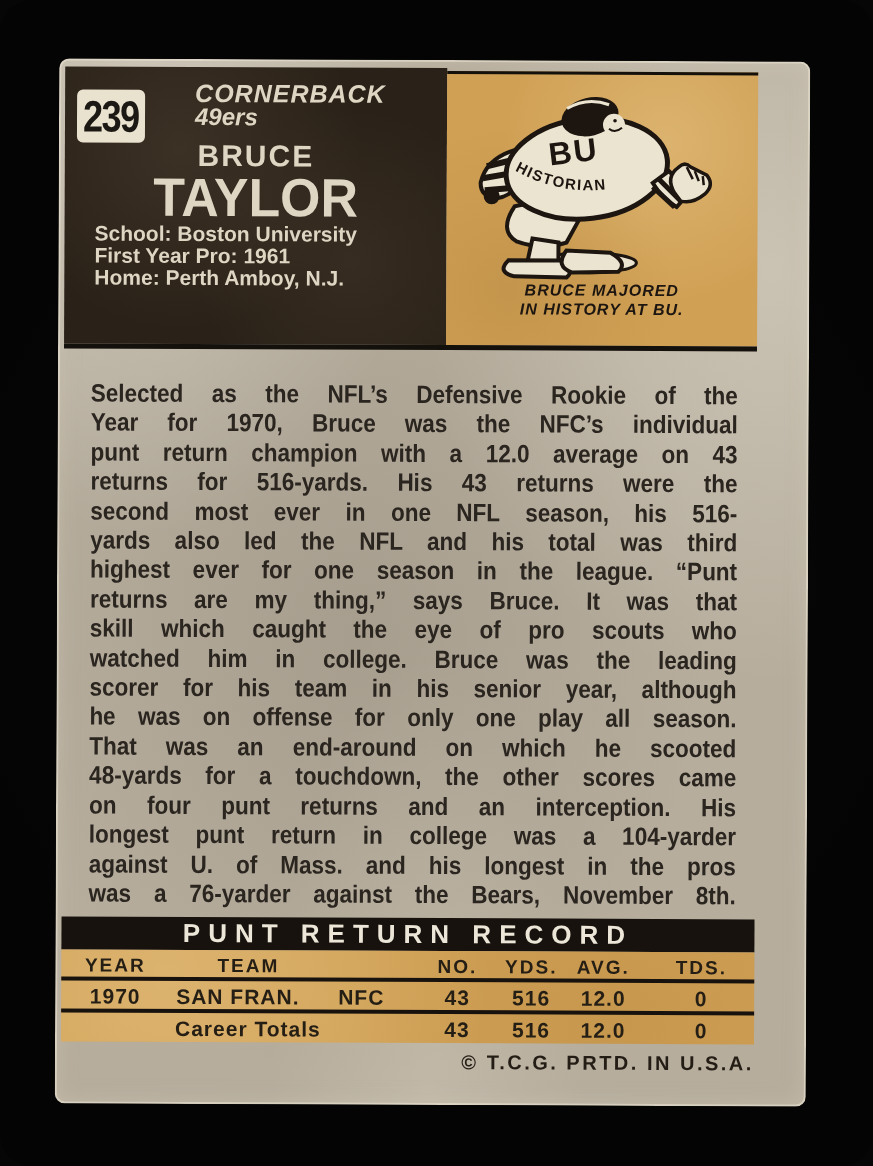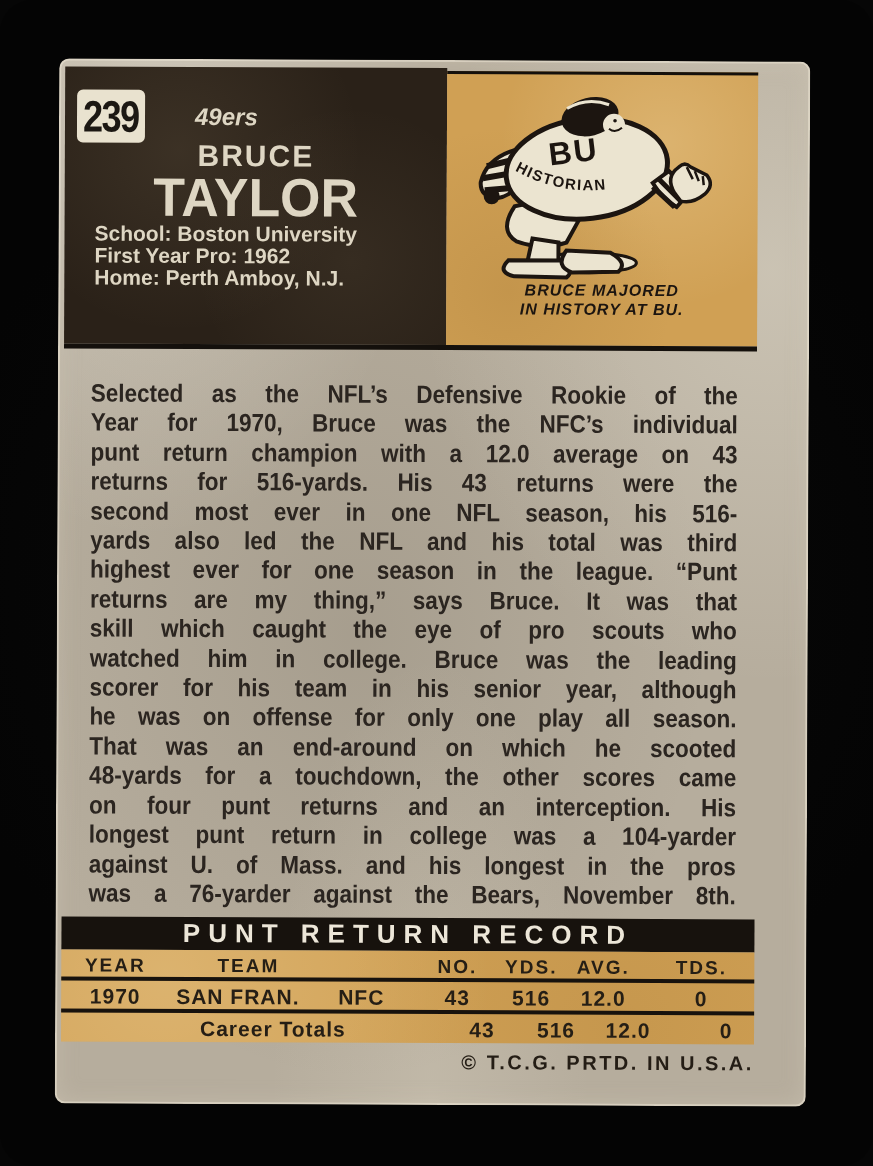--- a/index.html
+++ b/index.html
@@ -59,42 +59,43 @@
   .gold-area{position:relative;height:92px;font-weight:bold;color:#251e15;
     background:
       radial-gradient(circle at 15% 30%, rgba(255,235,190,.25), transparent 55%),
       radial-gradient(circle at 80% 80%, rgba(140,100,40,.15), transparent 50%),
       #d0a054;}
   .hline1{position:absolute;left:0;top:27px;width:100%;height:4px;background:#17120d;}
   .hline2{position:absolute;left:0;top:59px;width:100%;height:4px;background:#17120d;}
   .cell{position:absolute;width:120px;text-align:center;white-space:nowrap;}
   .hdr{top:5px;font-size:19px;letter-spacing:2px;}
   .r1{top:35px;font-size:21px;letter-spacing:1px;}
-  .r2{top:67px;font-size:21px;letter-spacing:1px;margin-left:25px;}
+  .r2{top:67px;font-size:21px;letter-spacing:1px;}
   .lft{text-align:left;width:auto;}
   .c-year{left:-6px;} .c-no{left:336px;} .c-yds{left:410px;} .c-avg{left:482px;} .c-tds{left:580px;}
   .copyright{position:absolute;top:991px;right:52px;font-size:20px;font-weight:bold;
     letter-spacing:2.5px;color:#241d15;white-space:nowrap;}
 </style>
 </head>
 <body>
 
 <div class="scene">
   <div class="card">
 
     <div class="panel-dark">
       <div class="num-box">
         <span>239</span>
       </div>
+      <div class="pos">CORNERBACK</div>
       <div class="team">49ers</div>
       <div class="fname">BRUCE</div>
       <div class="lname">TAYLOR</div>
       <div class="stats">
         <div>School: Boston University</div>
-        <div>First Year Pro: 1962</div>
+        <div>First Year Pro: 1961</div>
         <div>Home: Perth Amboy, N.J.</div>
       </div>
     </div>
 
     <div class="panel-gold">
       <svg class="toon" width="311" height="206" viewBox="0 0 311 206">
 
         <ellipse cx="142" cy="188" rx="48" ry="10" fill="#ebe4d0" stroke="#1c1510" stroke-width="3"></ellipse>
 
         <path d="M68 132 Q52 156 70 167 Q95 176 120 168 L132 146 L96 126 Z" fill="#ebe4d0" stroke="#1c1510" stroke-width="4"></path>

